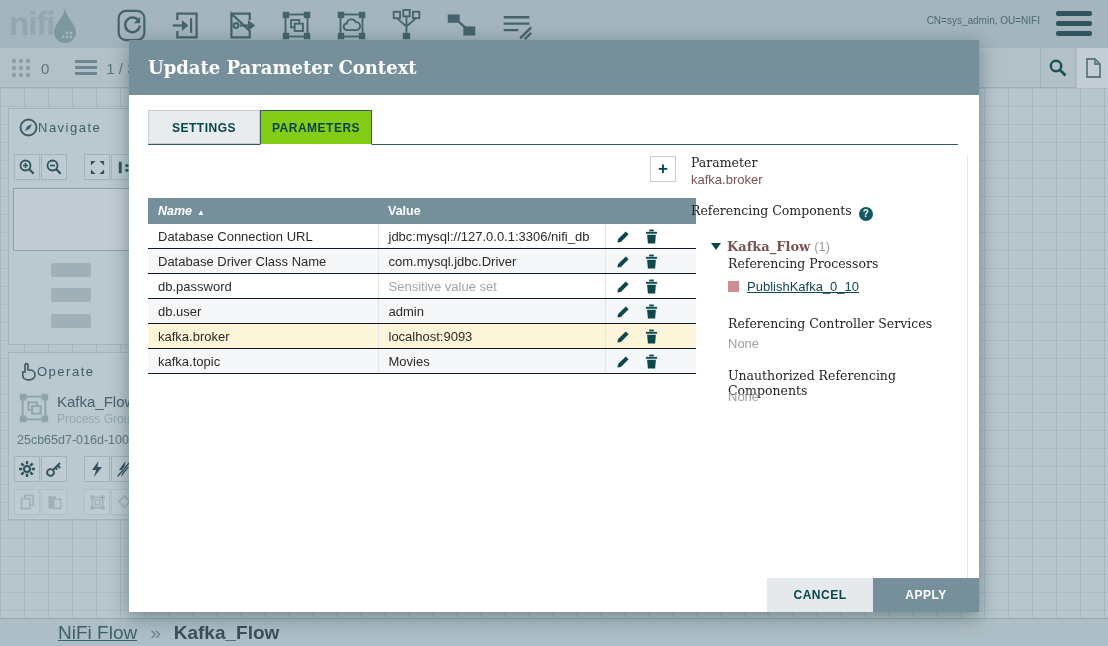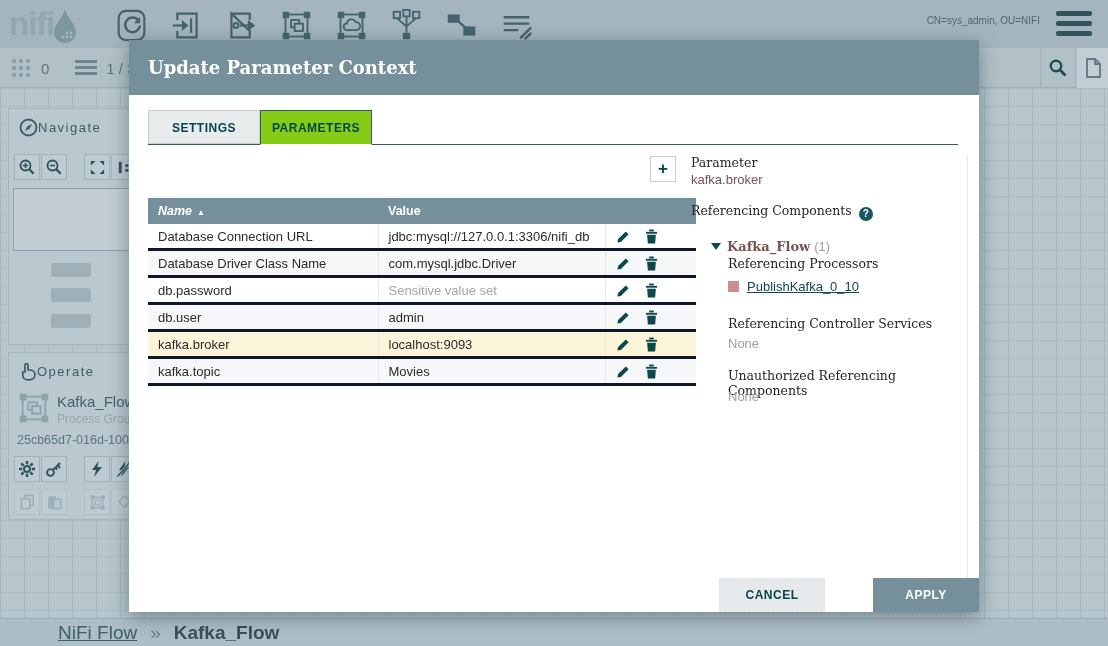--- a/index.html
+++ b/index.html
@@ -71,21 +71,21 @@
                  border:1px solid #c6ced3;background:#fff;color:#07454c;font-size:17px;font-weight:bold;
                  line-height:23px;text-align:center;cursor:pointer;}
   #param-table{position:absolute;left:19px;top:95px;width:528px;border-collapse:collapse;table-layout:fixed;margin-top:8px;}
   #param-table th{height:26px;background:#75909a;color:#fff;font-size:12.5px;text-align:left;
                   padding:0 0 0 10px;font-weight:bold;}
   th.col-name{width:220px;font-style:italic;}
   th.col-value{width:217px;}
   th.col-actions{width:81px;}
   .sort-arrow{font-size:8px;margin-left:5px;font-style:normal;}
   #param-table td{height:24px;font-size:13px;color:#2b2b2b;padding:0 0 0 10px;
-                  border-bottom:3px solid #0f172a;overflow:hidden;white-space:nowrap;}
+                  border-bottom:1px solid #0f172a;overflow:hidden;white-space:nowrap;}
   td.c-value,td.c-actions{border-left:1px solid #e2e7ea;}
   #param-table tbody tr:nth-child(even){background:#f5f7f8;}
   #param-table tbody tr.selected{background:#fdf5da;}
   .sensitive{color:#a5a5a5;}
   .act{display:inline-block;vertical-align:middle;color:#0d484c;cursor:pointer;}
   .act+.act{margin-left:12px;}
   
   #side{position:absolute;left:562px;top:60px;width:276px;height:430px;
         border-right:1px solid #e3e8ea;font-size:13px;color:#262626;}
   .slab{font-family:"DejaVu Serif",serif;font-size:12.5px;color:#262626;}
@@ -97,21 +97,21 @@
   .tri{display:inline-block;width:0;height:0;border-left:5px solid transparent;border-right:5px solid transparent;
        border-top:7px solid #0d484c;margin-right:6px;vertical-align:1px;}
   .pg-ref-name{font-family:"DejaVu Serif",serif;font-weight:bold;color:#775351;}
   .pg-ref-count{color:#9f9f9f;margin-left:4px;}
   .state-square{display:inline-block;width:11px;height:11px;background:#cf8d8d;margin-right:8px;vertical-align:-1px;}
   .ref-link{color:#12484e;text-decoration:underline;cursor:pointer;}
   .none-val{color:#9f9f9f;}
   
   #dialog-footer{position:absolute;right:0;bottom:0;display:flex;}
   .dlg-btn{width:106px;height:34px;border:none;font-size:12px;font-weight:bold;letter-spacing:.5px;
-           font-family:"Liberation Sans",sans-serif;cursor:pointer;margin-left:48px;}
+           font-family:"Liberation Sans",sans-serif;cursor:pointer;}
   #cancel-btn{background:#e5e9eb;color:#07454c;}
   #apply-btn{background:#75909a;color:#fff;}
 </style>
 </head>
 <body>
 
 <div id="app">
 
   <div id="topbar">
     <div id="logo">

